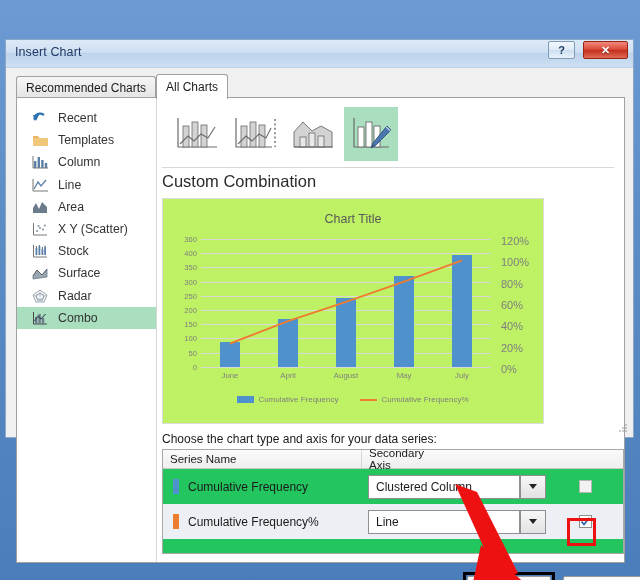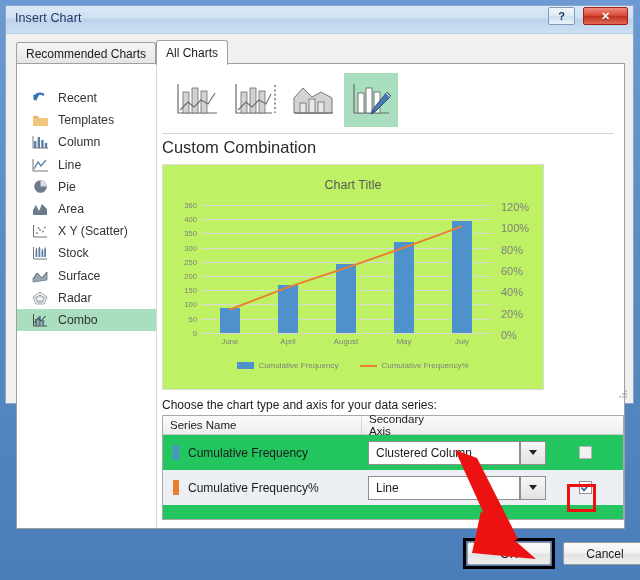--- a/index.html
+++ b/index.html
@@ -16,20 +16,21 @@
     position: absolute; left: 0; top: 0; width: 640px; height: 580px;
     background: linear-gradient(to bottom, #6b9bd2 0%, #5c8cc4 40%, #4a7ebb 100%);
     padding: 5px 6px 6px 5px;
   }
   #window-inner {
     position: relative;
     width: 629px; height: 399px;
     background: #f0f0f0;
     border: 1px solid #8ba6c6;
     border-radius: 1px 1px 0 0;
+    margin-top: 34px;
   }
 
   
   #titlebar {
     position: relative;
     height: 28px;
     background: linear-gradient(to bottom, #dce9f7 0%, #cfe0f2 45%, #bdd3ec 50%, #cde0f3 100%);
     border-bottom: 1px solid #b8cfe6;
   }
   #title-text {
@@ -86,21 +87,21 @@
     position: absolute; left: 10px; top: 57px;
     width: 609px; height: 466px;
     background: #ffffff;
     border: 1px solid #a0a0a0;
   }
 
   
   #sidebar {
     position: absolute; left: 0; top: 0; width: 140px; height: 100%;
     border-right: 1px solid #d8d8d8;
-    padding-top: 23px;
+    padding-top: 9px;
   }
   .side-item {
     position: relative;
     height: 22.2px;
     display: flex; align-items: center;
     padding-left: 14px;
     font-size: 12.3px; color: #333333;
     cursor: default;
   }
   .side-item.selected { background: #a9dfbf; }
@@ -346,29 +347,20 @@
         <div class="side-item">
           <span class="side-ico">
             <svg width="16" height="14" viewBox="0 0 16 14">
                 <path d="M1 1 V13 H16" stroke="#777" stroke-width="1" fill="none"></path>
                 <path d="M2 11 L6 4 L9 8 L14 2" stroke="#5b7fa6" stroke-width="1.3" fill="none"></path>
               </svg>
           </span>
           <span>Line</span>
         </div>
 
-        <div class="side-item">
-          <span class="side-ico">
-            <svg width="15" height="15" viewBox="0 0 15 15">
-                <circle cx="7.5" cy="7.5" r="6.3" fill="#6b7b8c"></circle>
-                <path d="M7.5 7.5 L7.5 1.2 A6.3 6.3 0 0 1 13.8 7.5 Z" fill="#dcdcdc"></path>
-              </svg>
-          </span>
-          <span>Pie</span>
-        </div>
 
 
         <div class="side-item">
           <span class="side-ico">
             <svg width="16" height="14" viewBox="0 0 16 14">
                 <path d="M1 13 L1 8 L4 3 L7 9 L10 2 L15 7 L15 13 Z" fill="#6b7b8c"></path>
               </svg>
           </span>
           <span>Area</span>
         </div>

